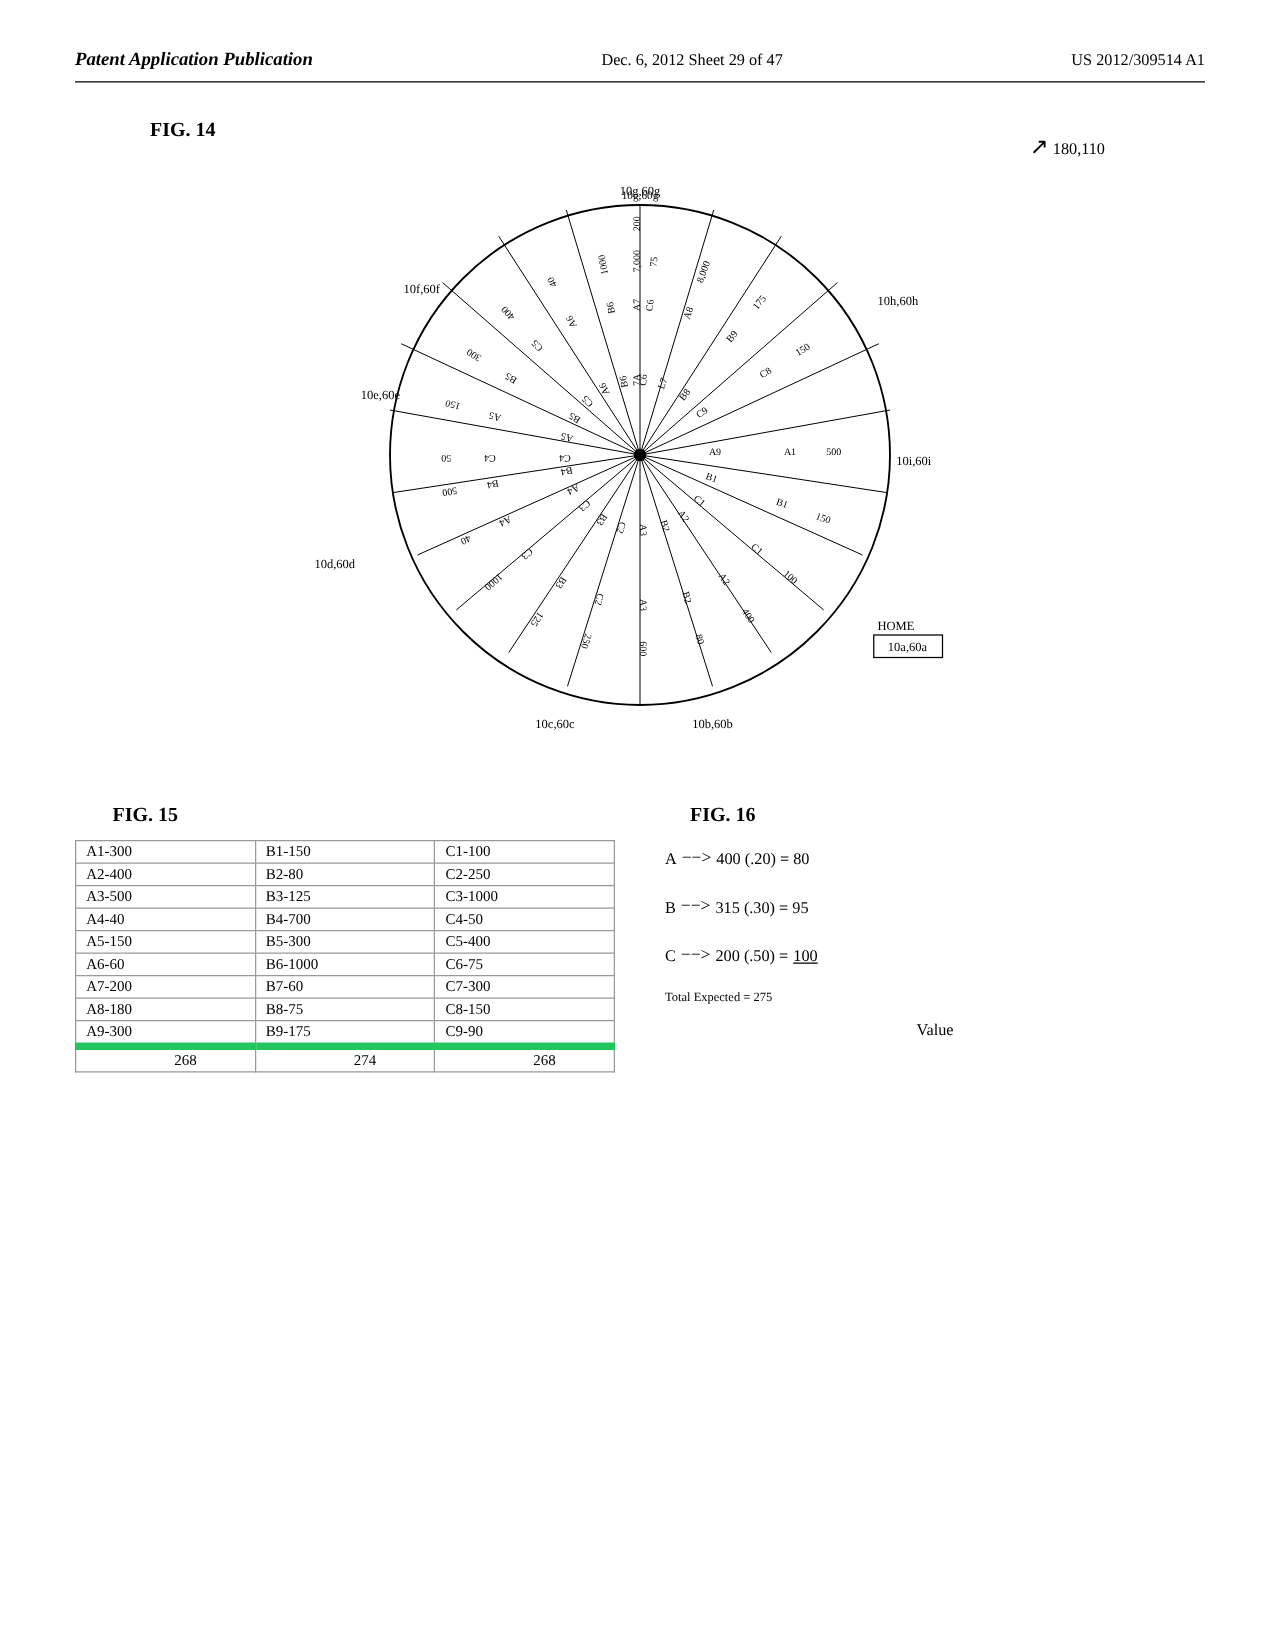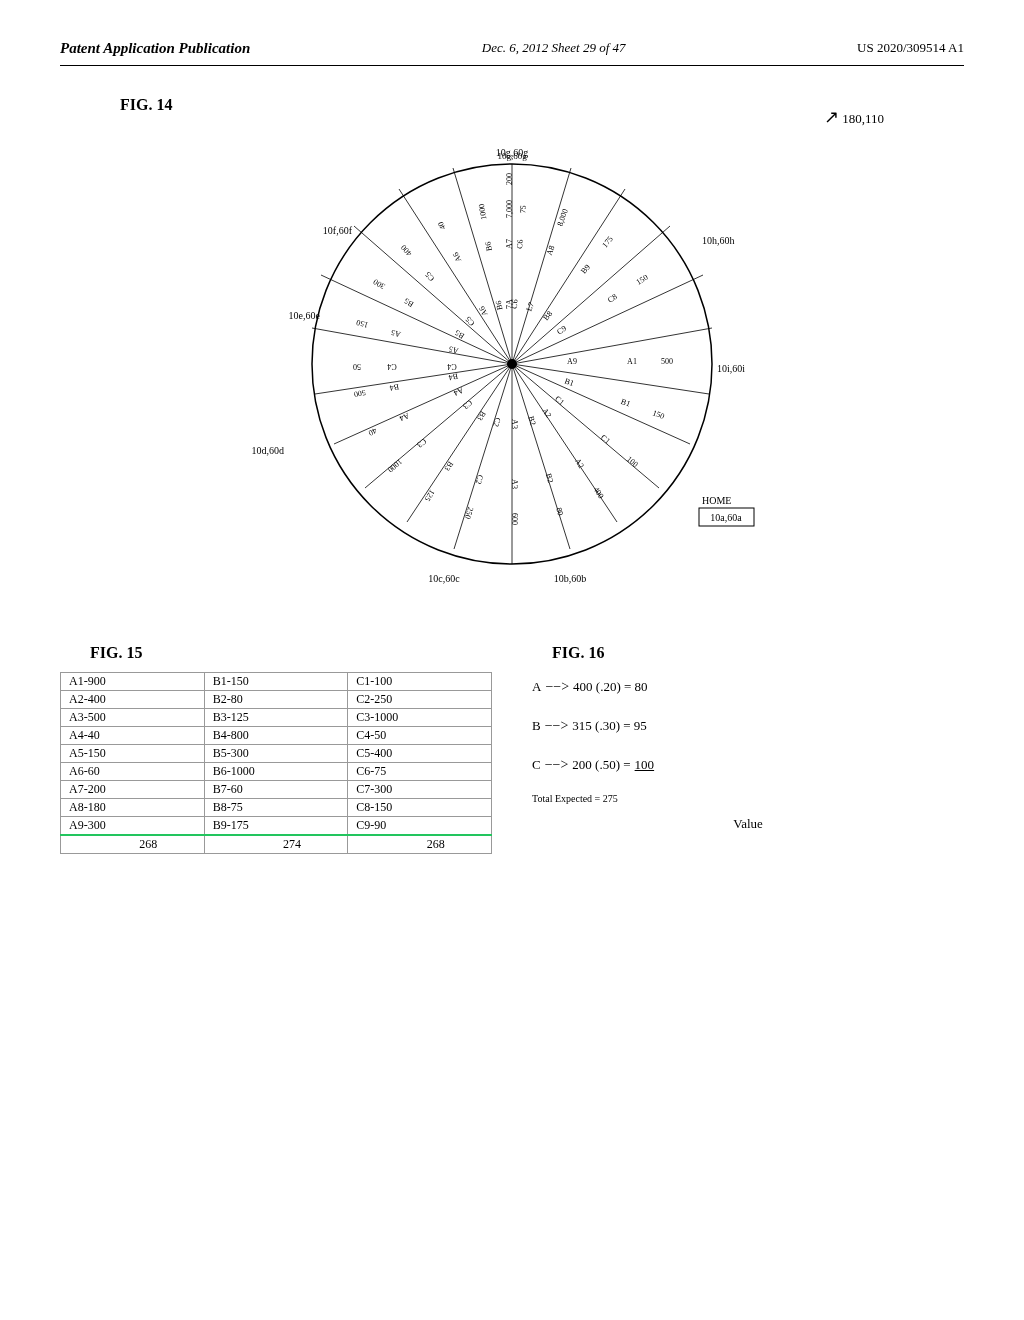--- a/index.html
+++ b/index.html
@@ -30,21 +30,20 @@
       margin-bottom: 30px;
     }
     .header-left {
       font-size: 15px;
       font-weight: bold;
       font-style: italic;
     }
     .header-center {
       font-size: 13px;
       text-align: center;
-      font-style: italic;
     }
     .header-right {
       font-size: 13px;
       text-align: right;
     }
 
     
     .fig14-section {
       position: relative;
       margin-bottom: 40px;
@@ -90,21 +89,21 @@
       font-size: 12px;
       margin-top: 10px;
     }
     .fig15-table td {
       padding: 1px 8px;
       border: 1px solid #999;
       text-align: left;
       min-width: 70px;
     }
     .fig15-table tr.total-row td {
-      border-top: 2px solid #22c55e;
+      border-top: 6px solid #22c55e;
       text-align: center;
       font-weight: normal;
       padding-left: 40px;
     }
 
     
     .fig16-container {
       flex: 1;
       padding-left: 20px;
     }
@@ -131,21 +130,21 @@
     }
   </style>
 </head>
 <body>
 
 <div class="page">
 
   <div class="header">
     <div class="header-left">Patent Application Publication</div>
     <div class="header-center">Dec. 6, 2012     Sheet 29 of 47</div>
-    <div class="header-right">US 2020/309514 A1</div>
+    <div class="header-right">US 2012/309514 A1</div>
   </div>
 
   <div class="fig14-section">
     <div class="fig-label fig14-label">FIG. 14</div>
 
     <div class="ref-180110">
       <span style="font-size:18px;">↗</span>
       <span>180,110</span>
     </div>
 
@@ -296,37 +295,37 @@
     </div>
   </div>
 
   <div class="bottom-section">
 
     <div class="fig15-container">
       <div class="fig-label fig15-label">FIG. 15</div>
       <table class="fig15-table">
         <tbody id="fig15-tbody">
         <tr>
-              <td>A1-900</td>
+              <td>A1-300</td>
               <td>B1-150</td>
               <td>C1-100</td>
             </tr>
             <tr>
               <td>A2-400</td>
               <td>B2-80</td>
               <td>C2-250</td>
             </tr>
             <tr>
               <td>A3-500</td>
               <td>B3-125</td>
               <td>C3-1000</td>
             </tr>
             <tr>
               <td>A4-40</td>
-              <td>B4-800</td>
+              <td>B4-700</td>
               <td>C4-50</td>
             </tr>
             <tr>
               <td>A5-150</td>
               <td>B5-300</td>
               <td>C5-400</td>
             </tr>
             <tr>
               <td>A6-60</td>
               <td>B6-1000</td>

